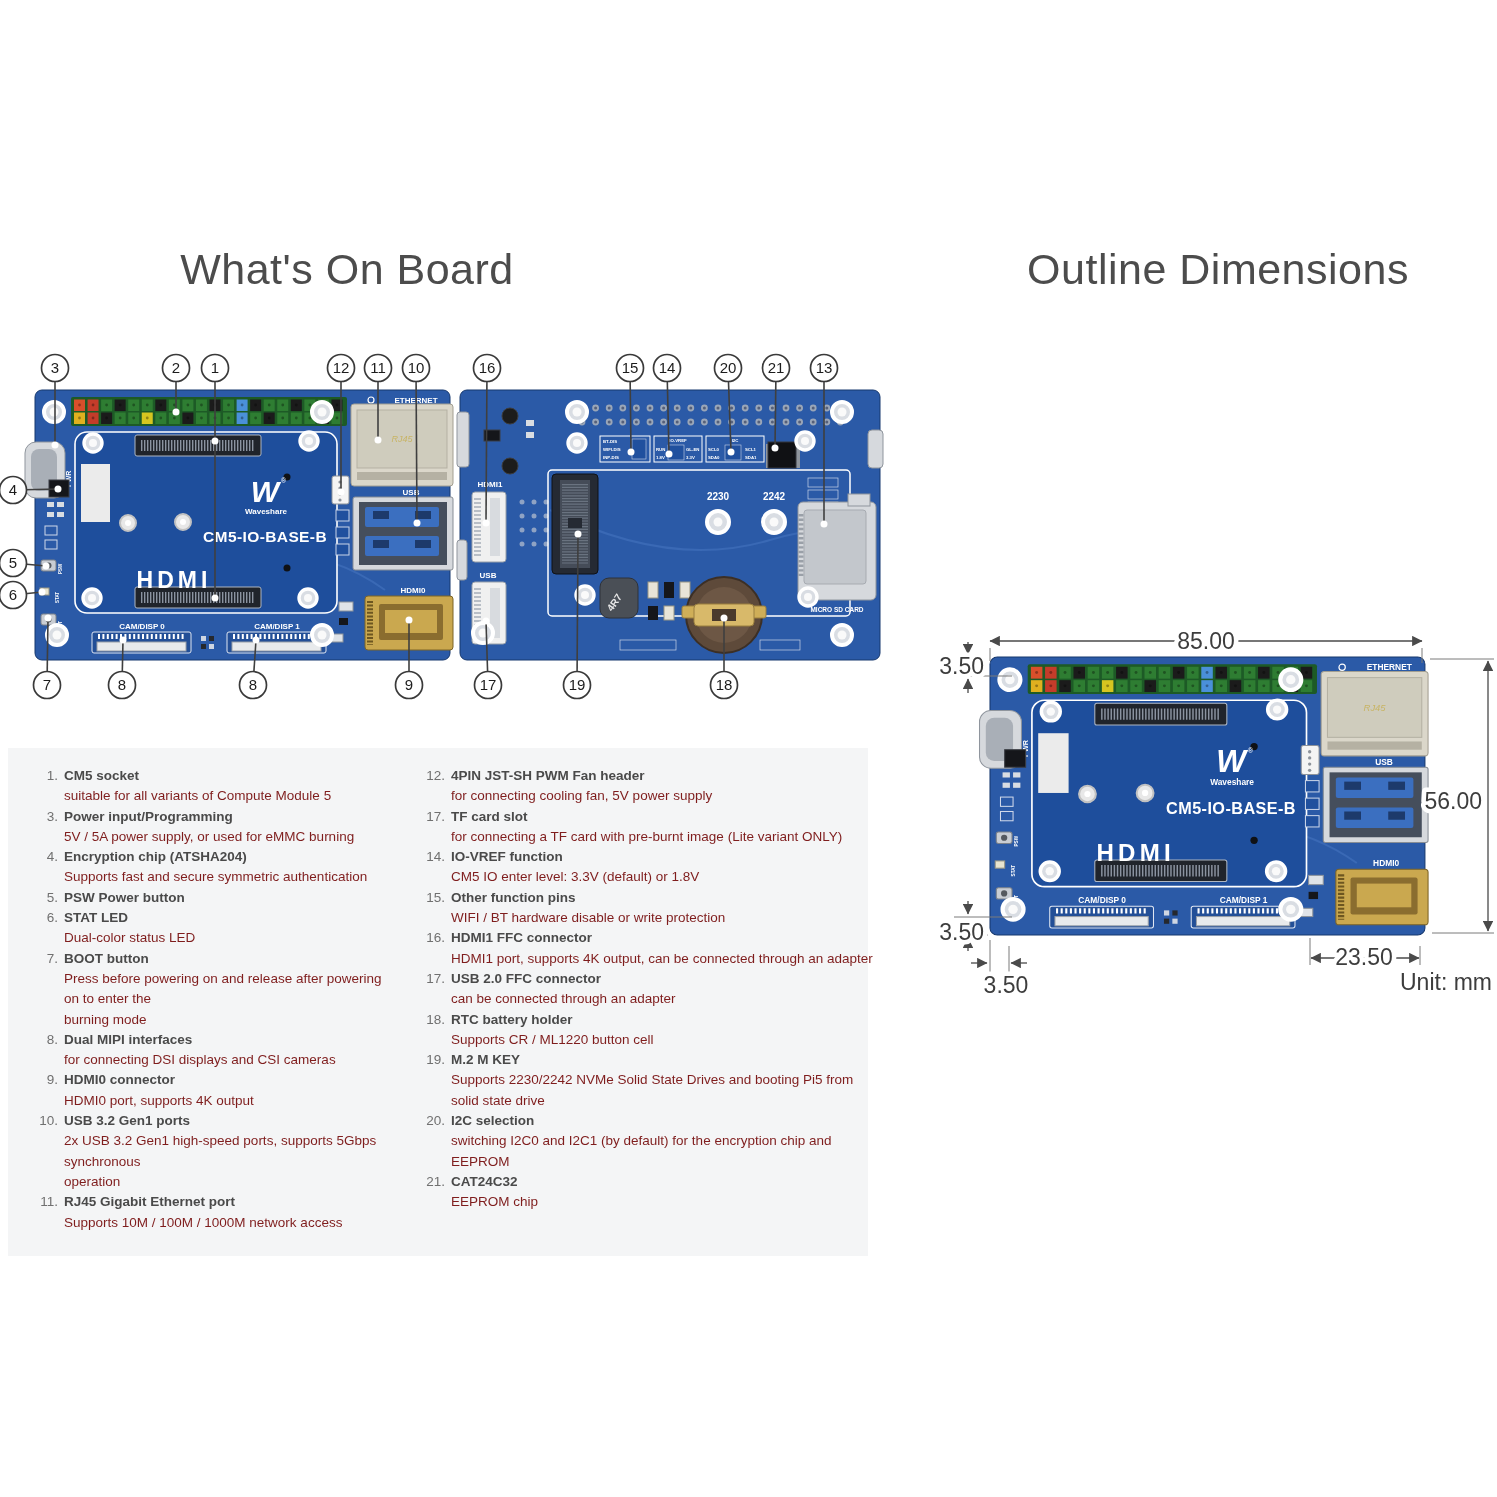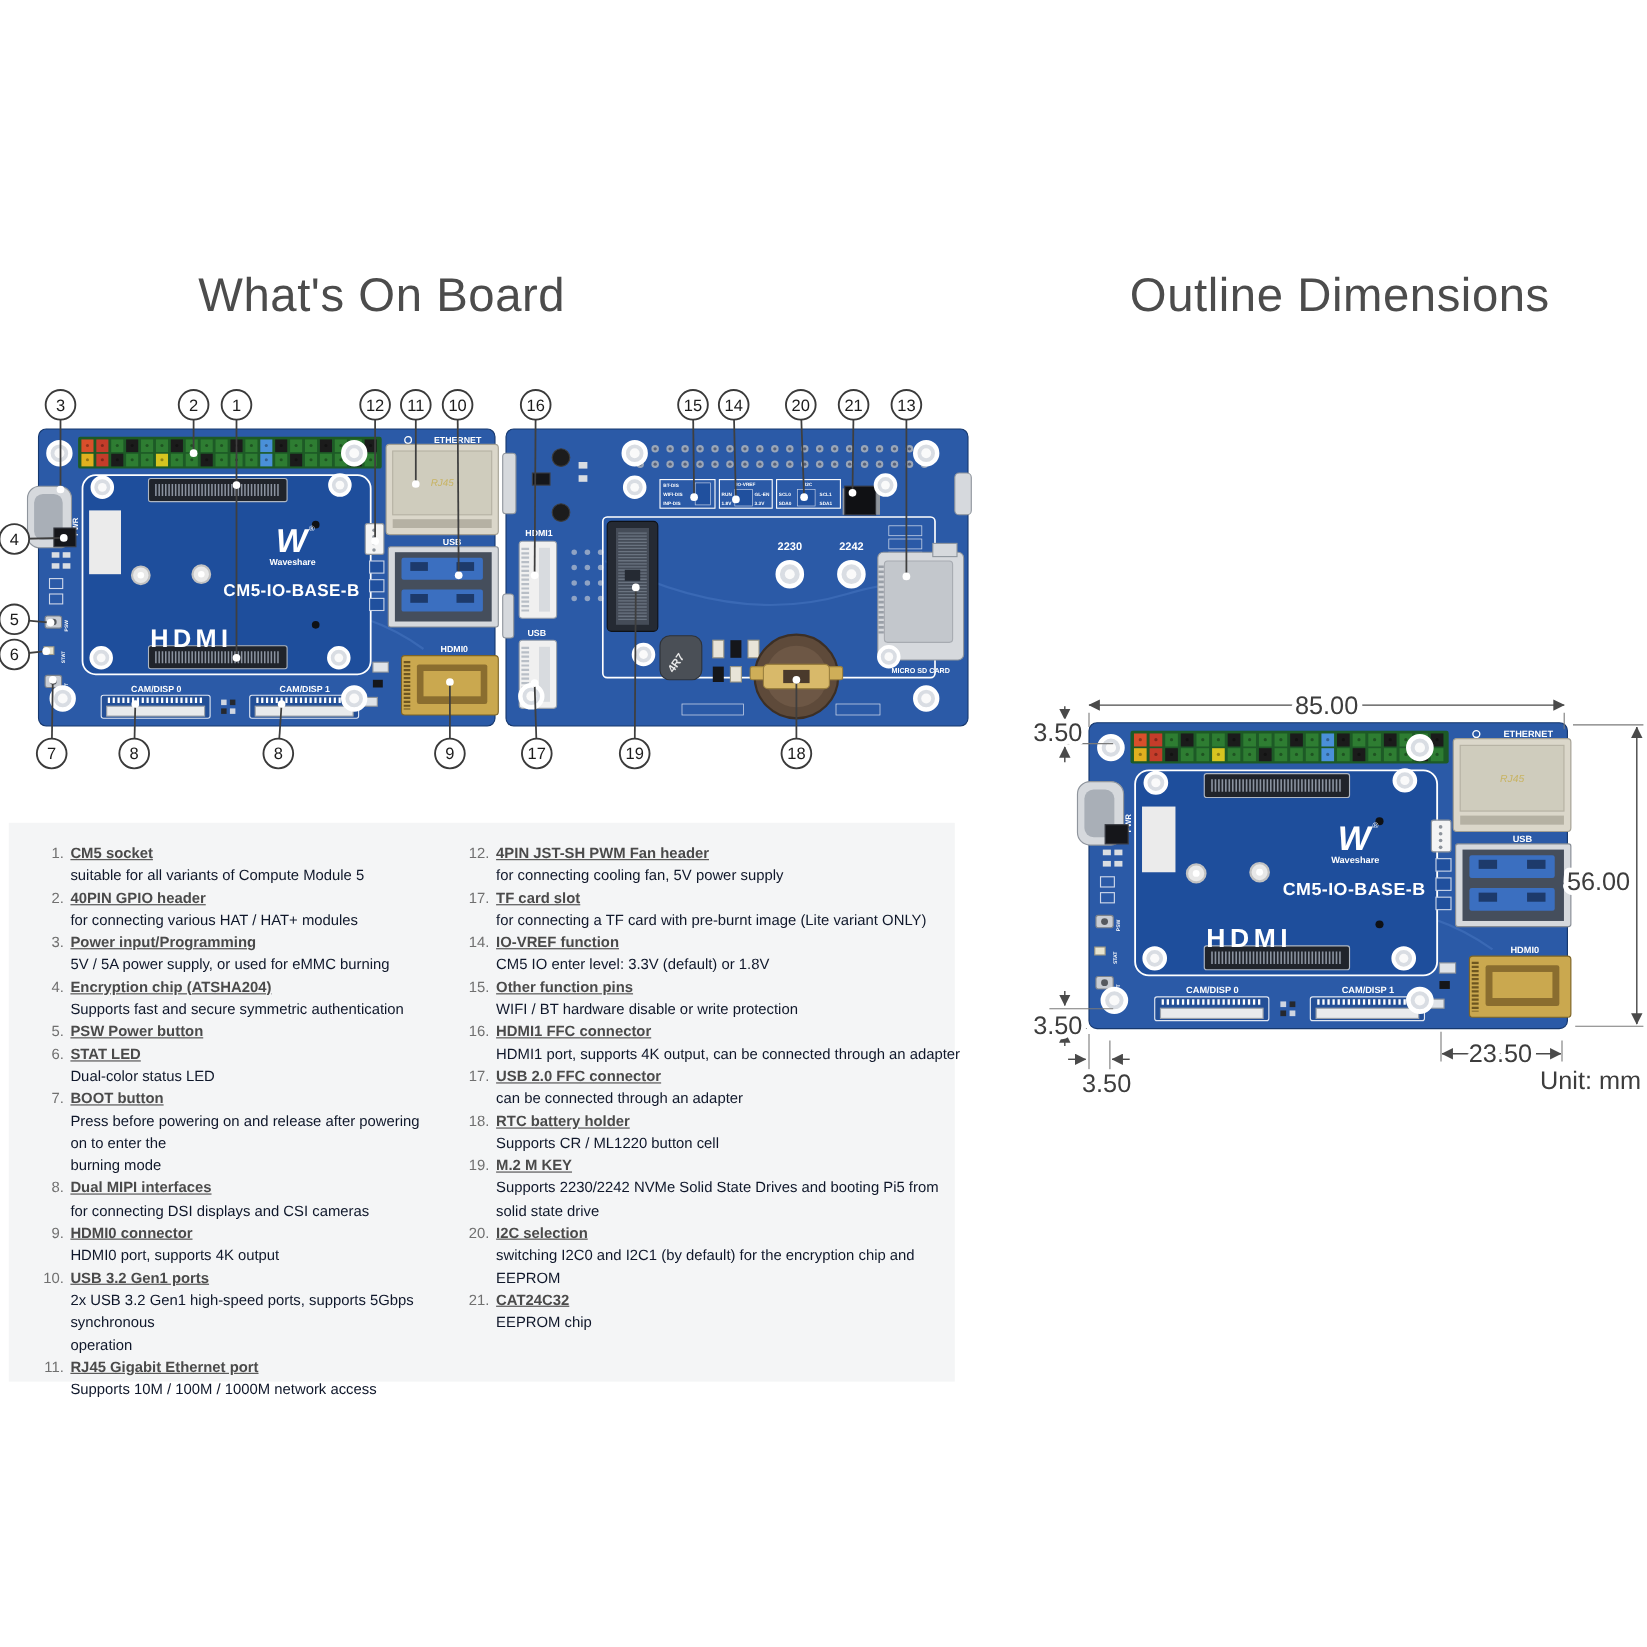--- a/index.html
+++ b/index.html
@@ -27,22 +27,22 @@
   
   .dl{stroke:#4a4a4a;stroke-width:1.3;fill:none;}
   .ext{stroke:#7a7a7a;stroke-width:1;fill:none;}
   .dimt{font-size:23px;fill:#3d3d3d;paint-order:stroke;stroke:#fff;stroke-width:9px;stroke-linejoin:round;}
   .mid{text-anchor:middle;} .end{text-anchor:end;}
   
   .panel{position:absolute;left:8px;top:748px;width:860px;height:508px;background:#f4f5f6;}
   .col{position:absolute;top:18px;font-size:13.5px;line-height:20.3px;color:#737373;}
   .c0{left:20px;width:372px;} .c1{left:407px;width:458px;}
   .num{display:inline-block;width:30px;text-align:right;margin-right:6px;color:#707070;}
-  .ti{font-weight:bold;color:#4a4a4a;text-decoration:underline;}
-  .de{margin-left:36px;color:#0f172a;}
+  .ti{font-weight:bold;color:#4a4a4a;}
+  .de{margin-left:36px;color:#7f1d1d;}
 </style>
 </head>
 <body>
 
 <div class="page">
 
   <div class="h1" style="left:117px;">What's On Board</div>
   <div class="h1" style="left:988px;">Outline Dimensions</div>
 
   <svg id="scene" width="1497" height="1497" viewBox="0 0 1497 1497">
@@ -685,21 +685,20 @@
         <line x1="724" y1="685" x2="724" y2="618" class="co-line"></line>
         <circle cx="724" cy="618" r="3.5" fill="#fff"></circle>
         <circle cx="724" cy="685" r="13.5" class="co-circ"></circle>
         <text x="724" y="690.2" class="co-num">18</text>
       </g>
   </svg>
 
   <div class="panel">
     <div class="col c0" id="col-0">
         <div class="li"><span class="num">1.</span><span class="ti">CM5 socket</span><div class="de">suitable for all variants of Compute Module 5</div></div>
-        <div class="li"><span class="num">2.</span><span class="ti">40PIN GPIO header</span><div class="de">for connecting various HAT / HAT+ modules</div></div>
         <div class="li"><span class="num">3.</span><span class="ti">Power input/Programming</span><div class="de">5V / 5A power supply, or used for eMMC burning</div></div>
         <div class="li"><span class="num">4.</span><span class="ti">Encryption chip (ATSHA204)</span><div class="de">Supports fast and secure symmetric authentication</div></div>
         <div class="li"><span class="num">5.</span><span class="ti">PSW Power button</span></div>
         <div class="li"><span class="num">6.</span><span class="ti">STAT LED</span><div class="de">Dual-color status LED</div></div>
         <div class="li"><span class="num">7.</span><span class="ti">BOOT button</span><div class="de">Press before powering on and release after powering on to enter the</div><div class="de">burning mode</div></div>
         <div class="li"><span class="num">8.</span><span class="ti">Dual MIPI interfaces</span><div class="de">for connecting DSI displays and CSI cameras</div></div>
         <div class="li"><span class="num">9.</span><span class="ti">HDMI0 connector</span><div class="de">HDMI0 port, supports 4K output</div></div>
         <div class="li"><span class="num">10.</span><span class="ti">USB 3.2 Gen1 ports</span><div class="de">2x USB 3.2 Gen1 high-speed ports, supports 5Gbps synchronous</div><div class="de">operation</div></div>
         <div class="li"><span class="num">11.</span><span class="ti">RJ45 Gigabit Ethernet port</span><div class="de">Supports 10M / 100M / 1000M network access</div></div>
       </div>

